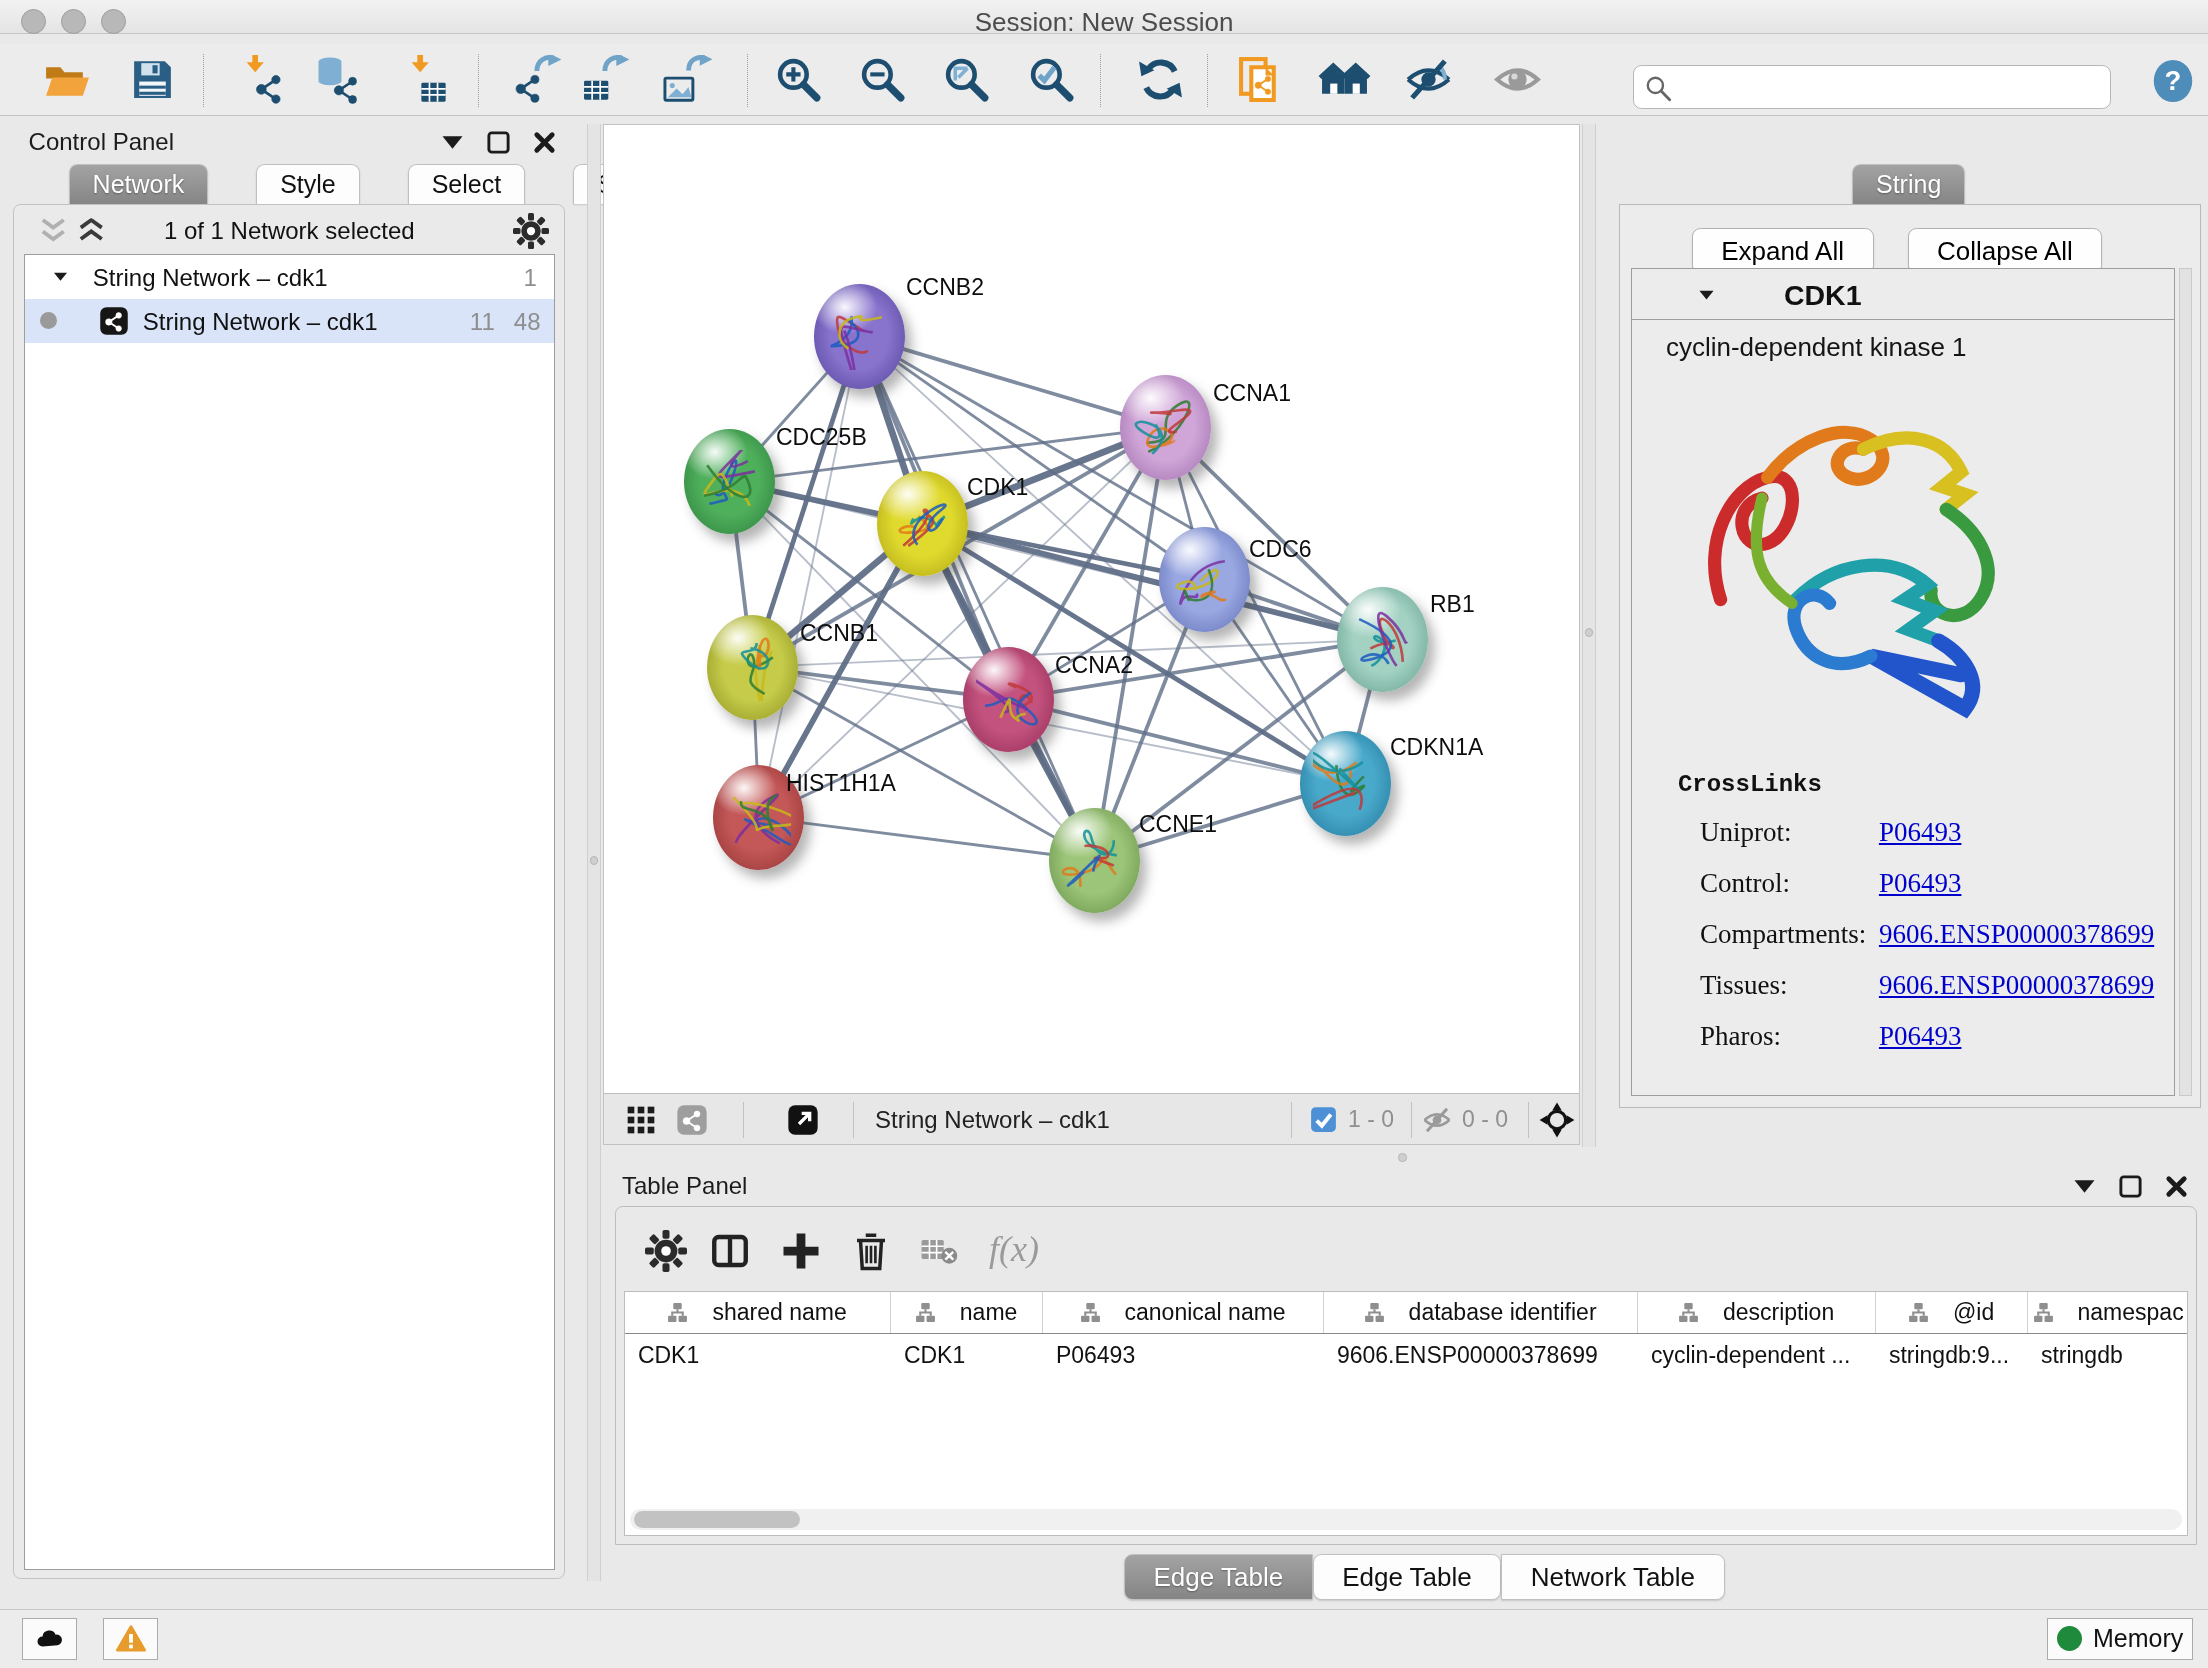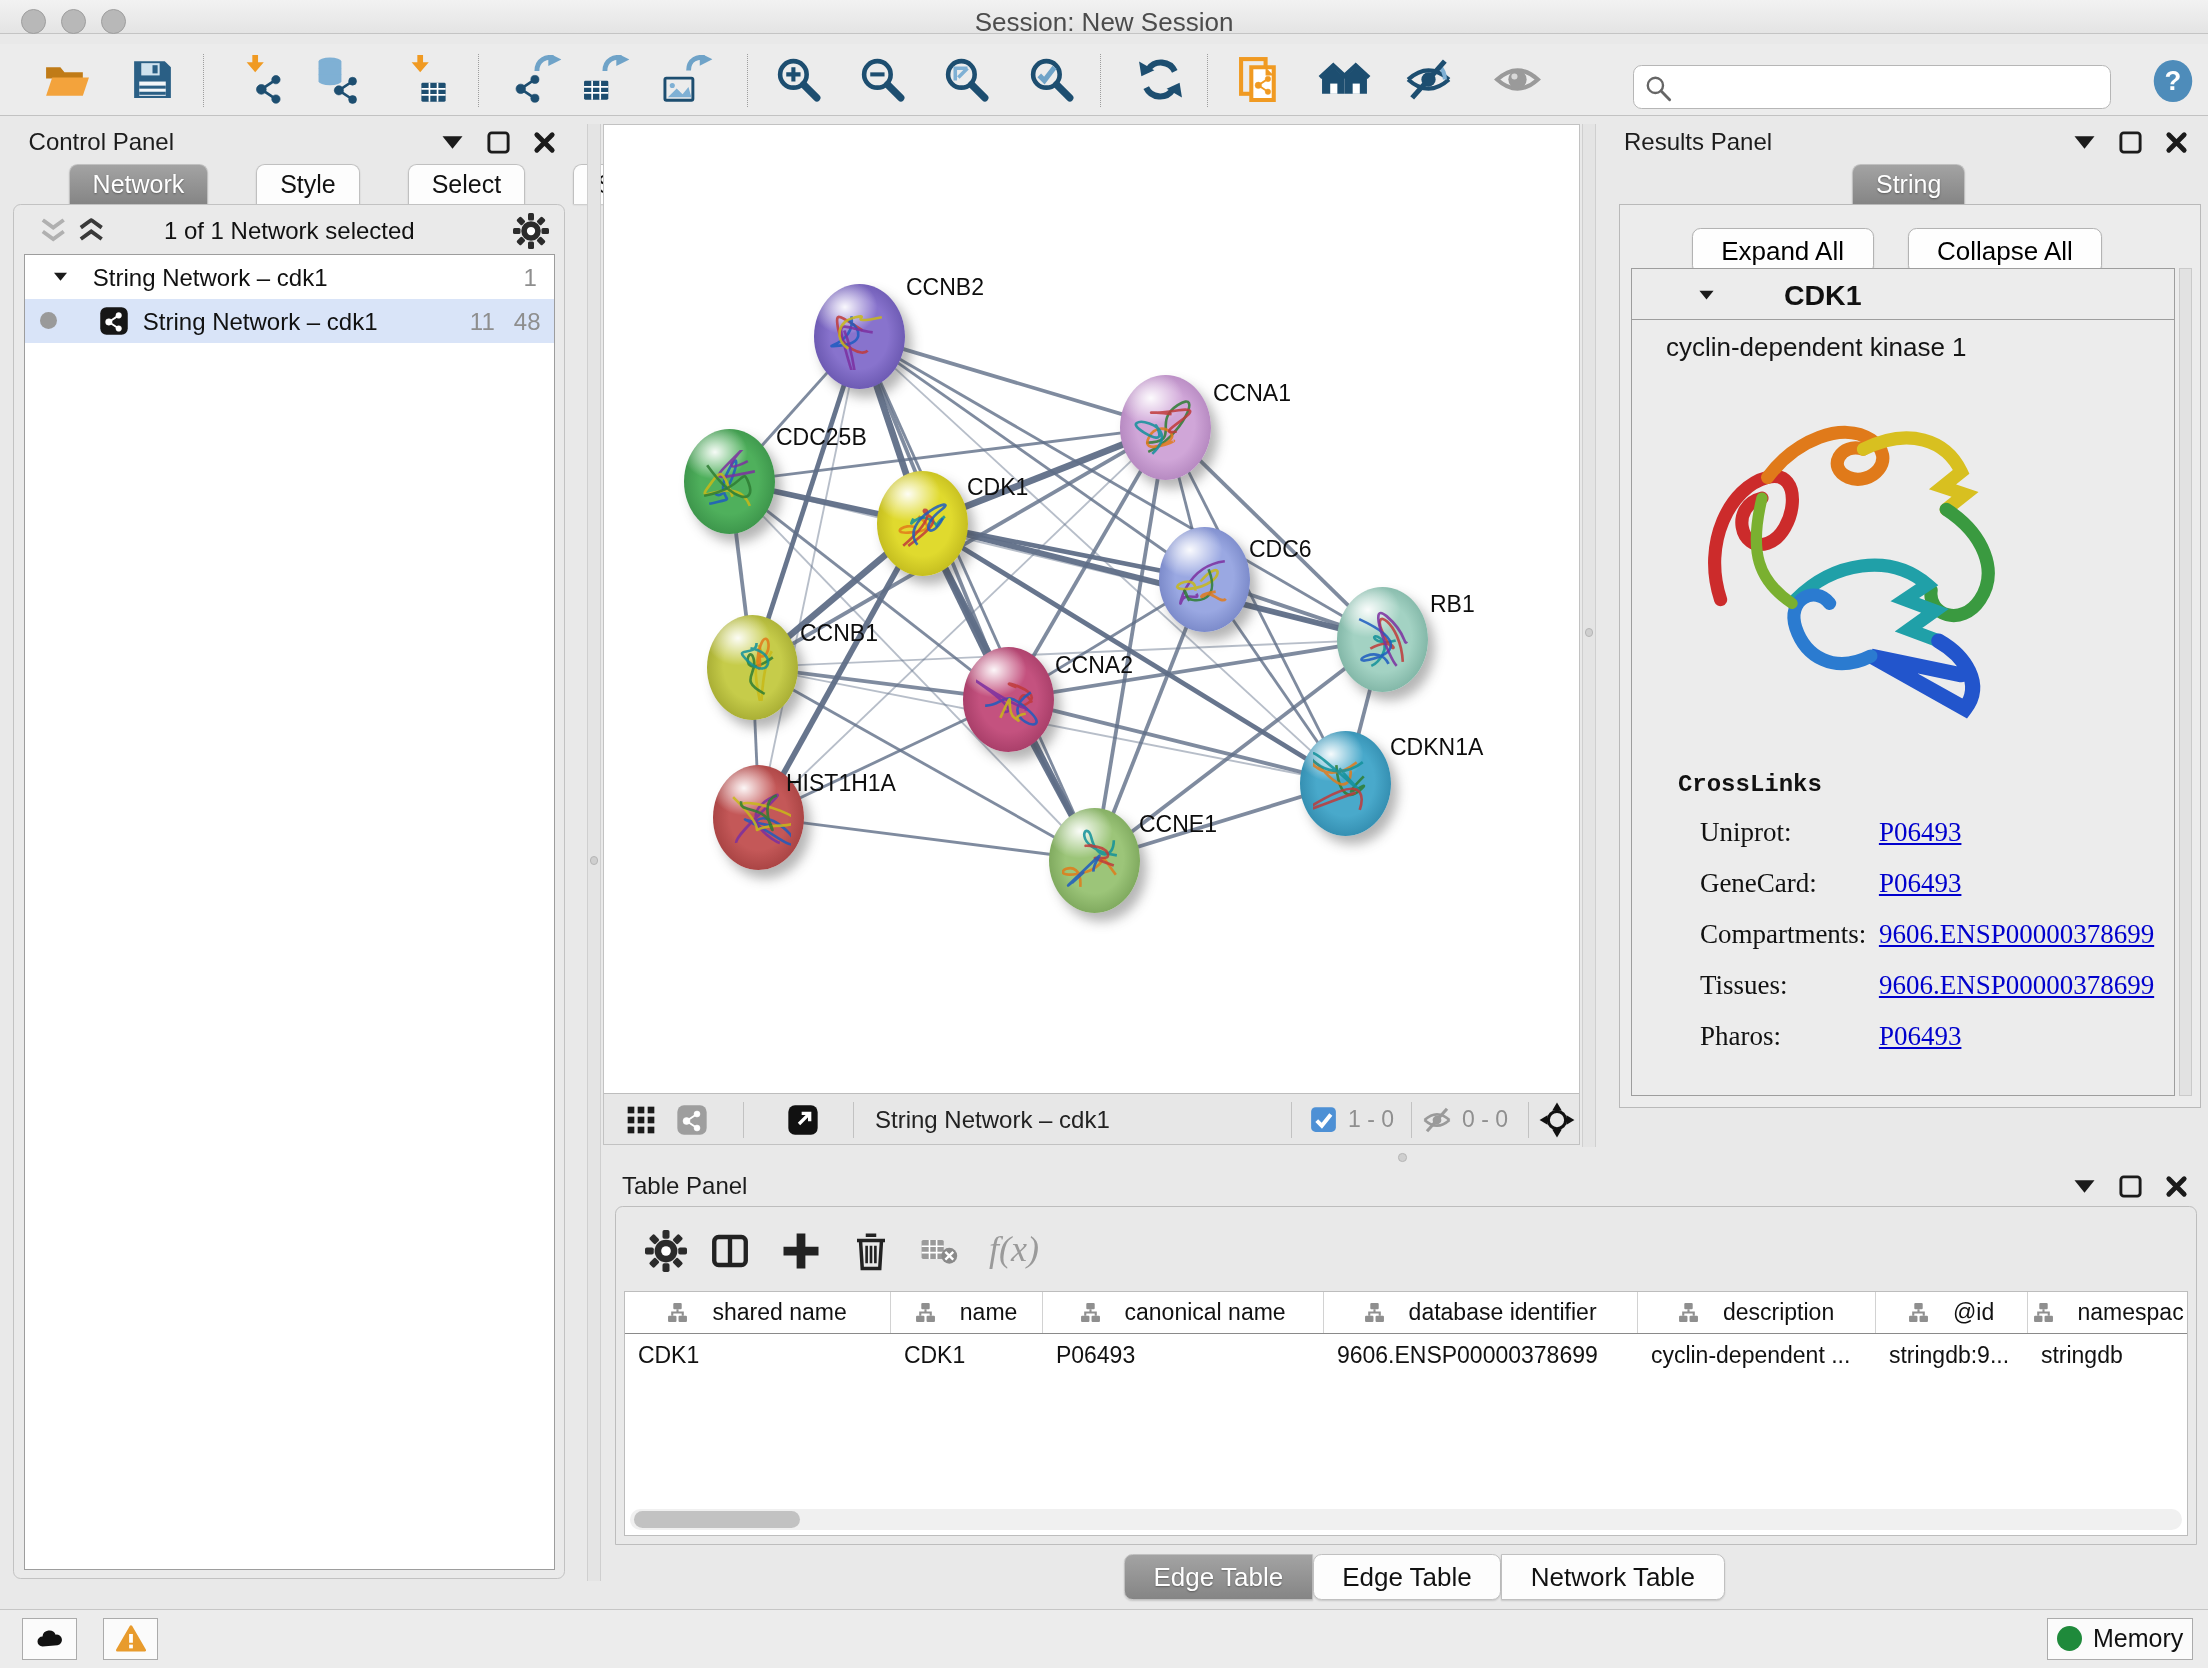--- a/index.html
+++ b/index.html
@@ -703,34 +703,20 @@
         </svg>
       <span class="nsb-count" style="left:858px">0 - 0</span>
       <div class="nsb-sep" style="left:924px"></div>
       <svg class="nsb-icon" style="left:934px; width:38px; height:38px; top:6.7px" viewBox="0 0 40 40" width="38" height="38">
           <use href="#i-target"></use>
         </svg>
     </div>
   </div>
 
   <div class="results-panel">
-    <div class="rp-header">
-      <span class="panel-title">Results Panel</span>
-      <span class="panel-ctrls">
-        <svg viewBox="0 0 20 14">
-            <use href="#i-tri"></use>
-          </svg>
-        <svg viewBox="0 0 26 26" width="25" height="25">
-            <use href="#i-sq"></use>
-          </svg>
-        <svg viewBox="0 0 26 26" width="25" height="25">
-            <use href="#i-x"></use>
-          </svg>
-      </span>
-    </div>
     <div class="rp-tab tabs">
         <span class="tab active">String</span>
       </div>
     <div class="rp-box">
       <div class="rp-buttons">
         <span class="rp-btn">Expand All</span>
         <span class="rp-btn">Collapse All</span>
       </div>
       <div class="rp-gene">
         <div class="gene-head">
@@ -752,21 +738,21 @@
             <path d="M42 66 C35 95 40 110 58 122" stroke="#7ab030" stroke-width="6"></path>
           </g>
         </svg>
         <div class="xl-head">CrossLinks</div>
         <div class="xl-rows" id="xl-rows">
             <div class="xl-row">
               <span class="xl-label">Uniprot:</span>
               <span class="xl-value">P06493</span>
             </div>
             <div class="xl-row">
-              <span class="xl-label">GeneCard:</span>
+              <span class="xl-label">Control:</span>
               <span class="xl-value">P06493</span>
             </div>
             <div class="xl-row">
               <span class="xl-label">Compartments:</span>
               <span class="xl-value">9606.ENSP00000378699</span>
             </div>
             <div class="xl-row">
               <span class="xl-label">Tissues:</span>
               <span class="xl-value">9606.ENSP00000378699</span>
             </div>

